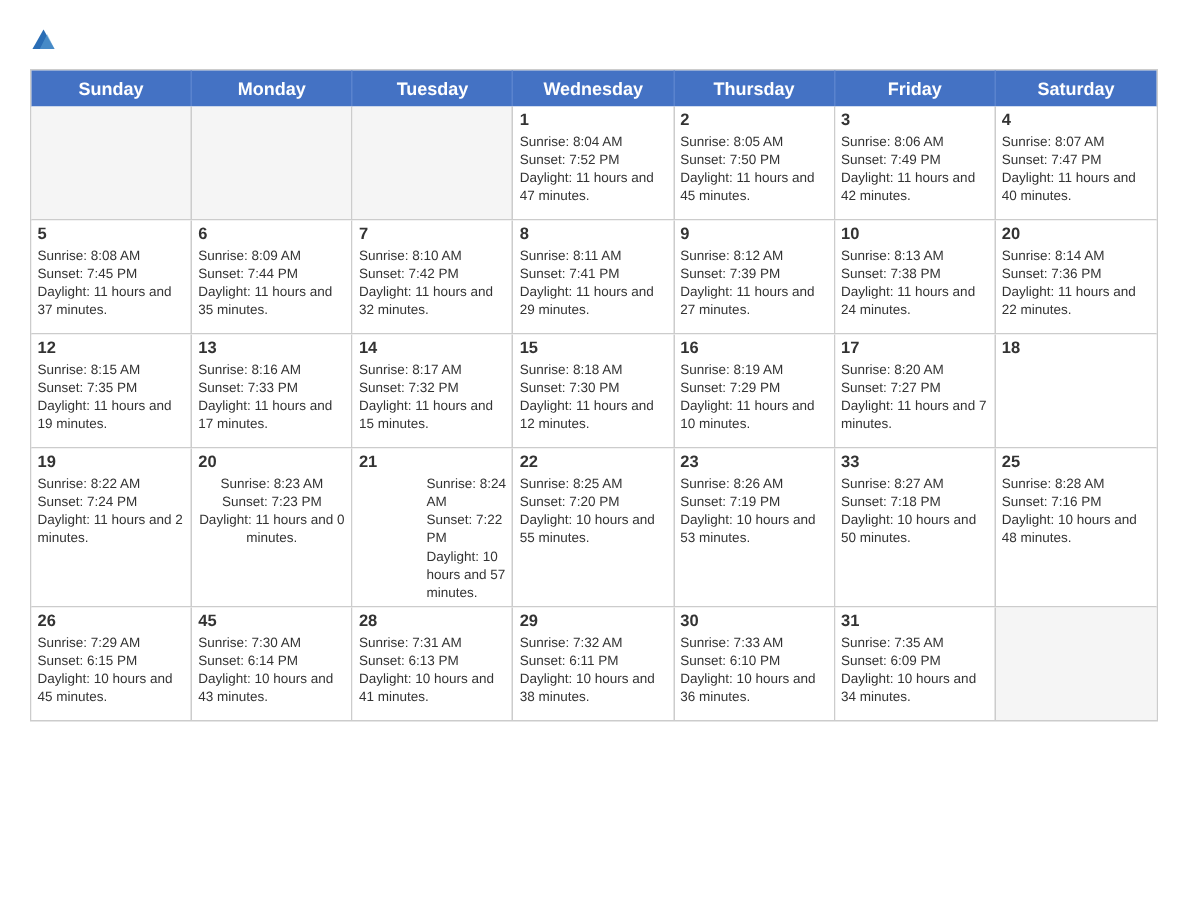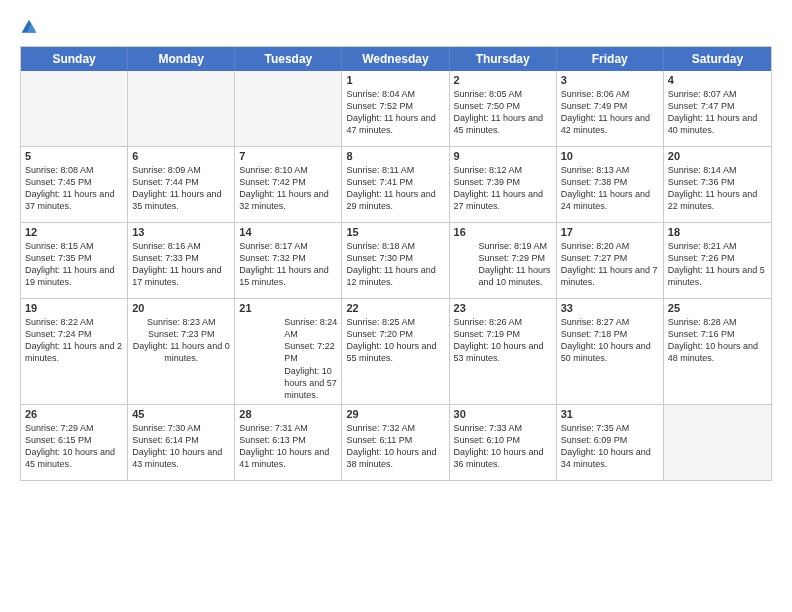--- a/index.html
+++ b/index.html
@@ -231,35 +231,32 @@
 Daylight: 11 hours and 15 minutes.</div>
           </div>
           <div class="cal-cell">
             <span class="day-num">15</span>
             <div class="cell-text" style="white-space: pre-line;">Sunrise: 8:18 AM
 Sunset: 7:30 PM
 Daylight: 11 hours and 12 minutes.</div>
           </div>
           <div class="cal-cell">
             <span class="day-num">16</span>
-            <div class="cell-text" style="white-space: pre-line; margin-left: 25px;">Sunrise: 8:19 AM
+            <div class="cell-text" style="white-space: pre-line;">Sunrise: 8:19 AM
 Sunset: 7:29 PM
 Daylight: 11 hours and 10 minutes.</div>
           </div>
           <div class="cal-cell">
             <span class="day-num">17</span>
             <div class="cell-text" style="white-space: pre-line;">Sunrise: 8:20 AM
 Sunset: 7:27 PM
 Daylight: 11 hours and 7 minutes.</div>
           </div>
           <div class="cal-cell">
             <span class="day-num">18</span>
-            <div class="cell-text" style="white-space: pre-line;">Sunrise: 8:21 AM
-Sunset: 7:26 PM
-Daylight: 11 hours and 5 minutes.</div>
           </div>
         </div>
         <div class="cal-row">
           <div class="cal-cell">
             <span class="day-num">19</span>
             <div class="cell-text" style="white-space: pre-line;">Sunrise: 8:22 AM
 Sunset: 7:24 PM
 Daylight: 11 hours and 2 minutes.</div>
           </div>
           <div class="cal-cell">

